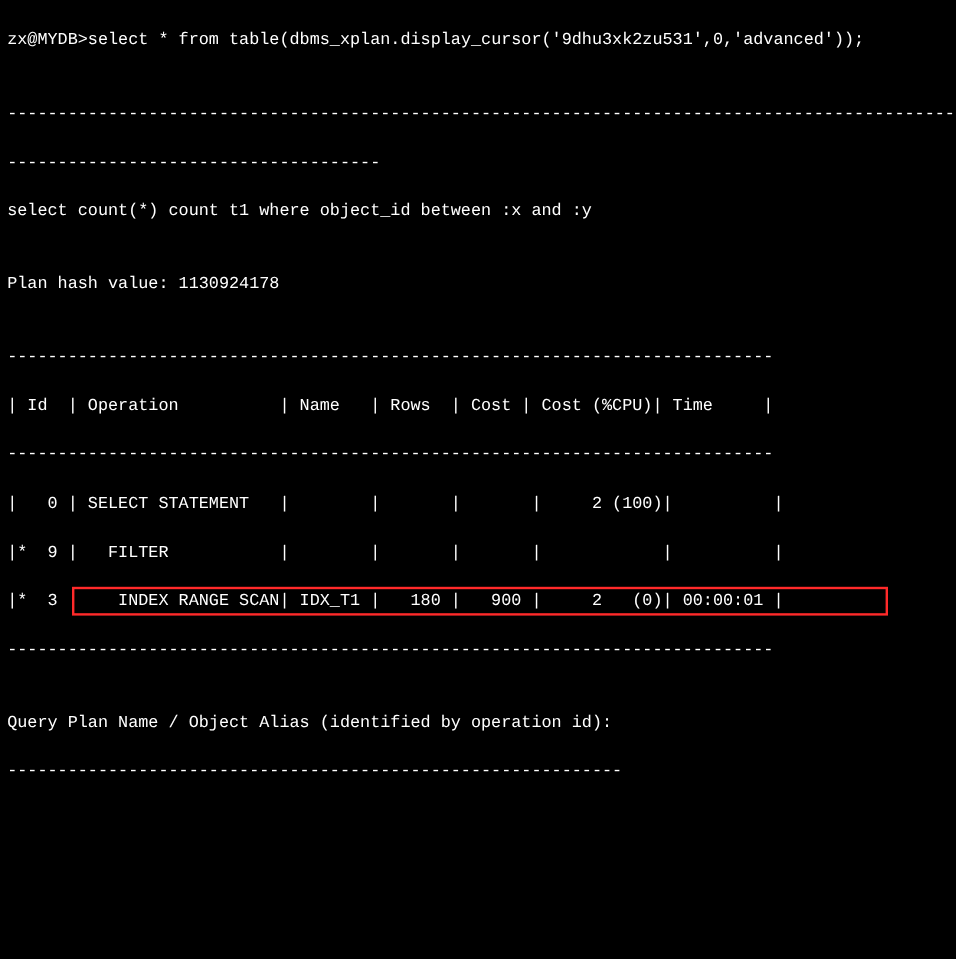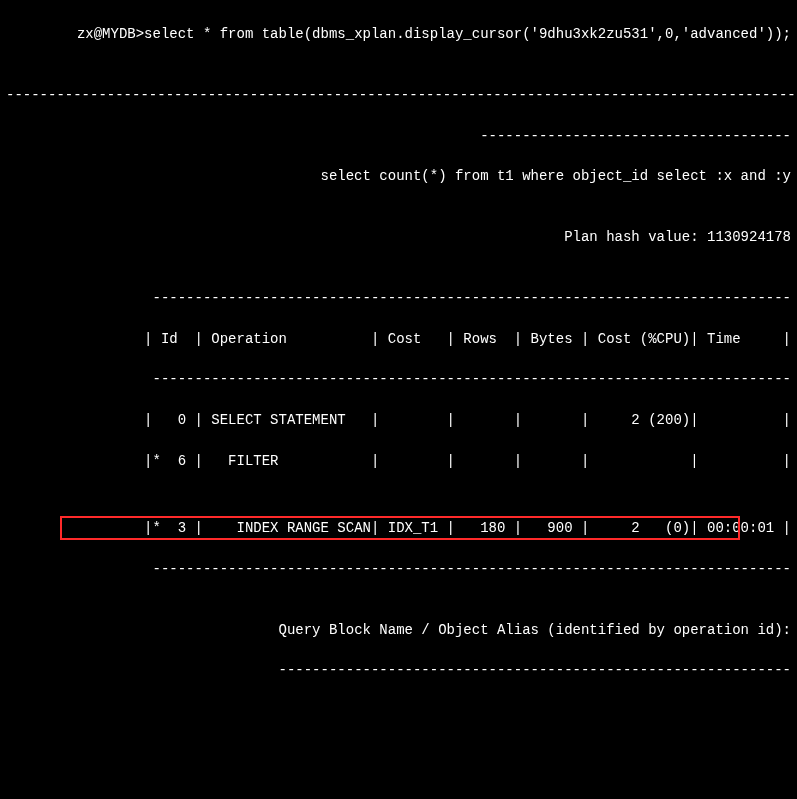--- a/index.html
+++ b/index.html
@@ -12,56 +12,55 @@
     line-height: 1.45;
     width: 797px;
   }
   .screen {
     padding: 4px 6px 12px 6px;
     white-space: pre;
   }
   .row {
     display: block;
     position: relative;
-    text-align: right;
   }
   .highlight-box {
     border: 2px solid #ff2a2a;
     box-sizing: border-box;
   }
   .hl1 {
     position: absolute;
     left: 54px;
     top: -2px;
     width: 680px;
     height: 24px;
   }
-  .rel { position: relative; margin-top: 27px; }
+  .rel { position: relative; }
 </style>
 </head>
 <body>
 
 <div class="screen">
 <span class="row"><span>zx@MYDB&gt;</span><span>select * from table(dbms_xplan.display_cursor('9dhu3xk2zu531',0,'advanced'));</span></span>
 <span class="row"></span>
 <span class="row">----------------------------------------------------------------------------------------------------</span>
 <span class="row">-------------------------------------</span>
-<span class="row">select count(*) from t1 where object_id select :x and :y</span>
+<span class="row">select count(*) count t1 where object_id between :x and :y</span>
 <span class="row"></span>
 <span class="row">Plan hash value: 1130924178</span>
 <span class="row"></span>
 <span class="row">----------------------------------------------------------------------------</span>
-<span class="row">| Id  | Operation          | Cost   | Rows  | Bytes | Cost (%CPU)| Time     |</span>
+<span class="row">| Id  | Operation          | Name   | Rows  | Cost | Cost (%CPU)| Time     |</span>
 <span class="row">----------------------------------------------------------------------------</span>
-<span class="row">|   0 | SELECT STATEMENT   |        |       |       |     2 (200)|          |</span>
-<span class="row">|*  6 |   FILTER           |        |       |       |            |          |</span>
+<span class="row">|   0 | SELECT STATEMENT   |        |       |       |     2 (100)|          |</span>
+<span class="row">|*  9 |   FILTER           |        |       |       |            |          |</span>
 <span class="row rel"><span>|*  3 |    INDEX RANGE SCAN| IDX_T1 |   180 |   900 |     2   (0)| 00:00:01 |</span><span class="highlight-box hl1"></span></span>
 <span class="row">----------------------------------------------------------------------------</span>
 <span class="row"></span>
-<span class="row">Query Block Name / Object Alias (identified by operation id):</span>
+<span class="row">Query Plan Name / Object Alias (identified by operation id):</span>
 <span class="row">-------------------------------------------------------------</span>
 <span class="row"></span>
 
 
 <span class="row"></span>
 
 
 <span class="row"></span>
 
 

